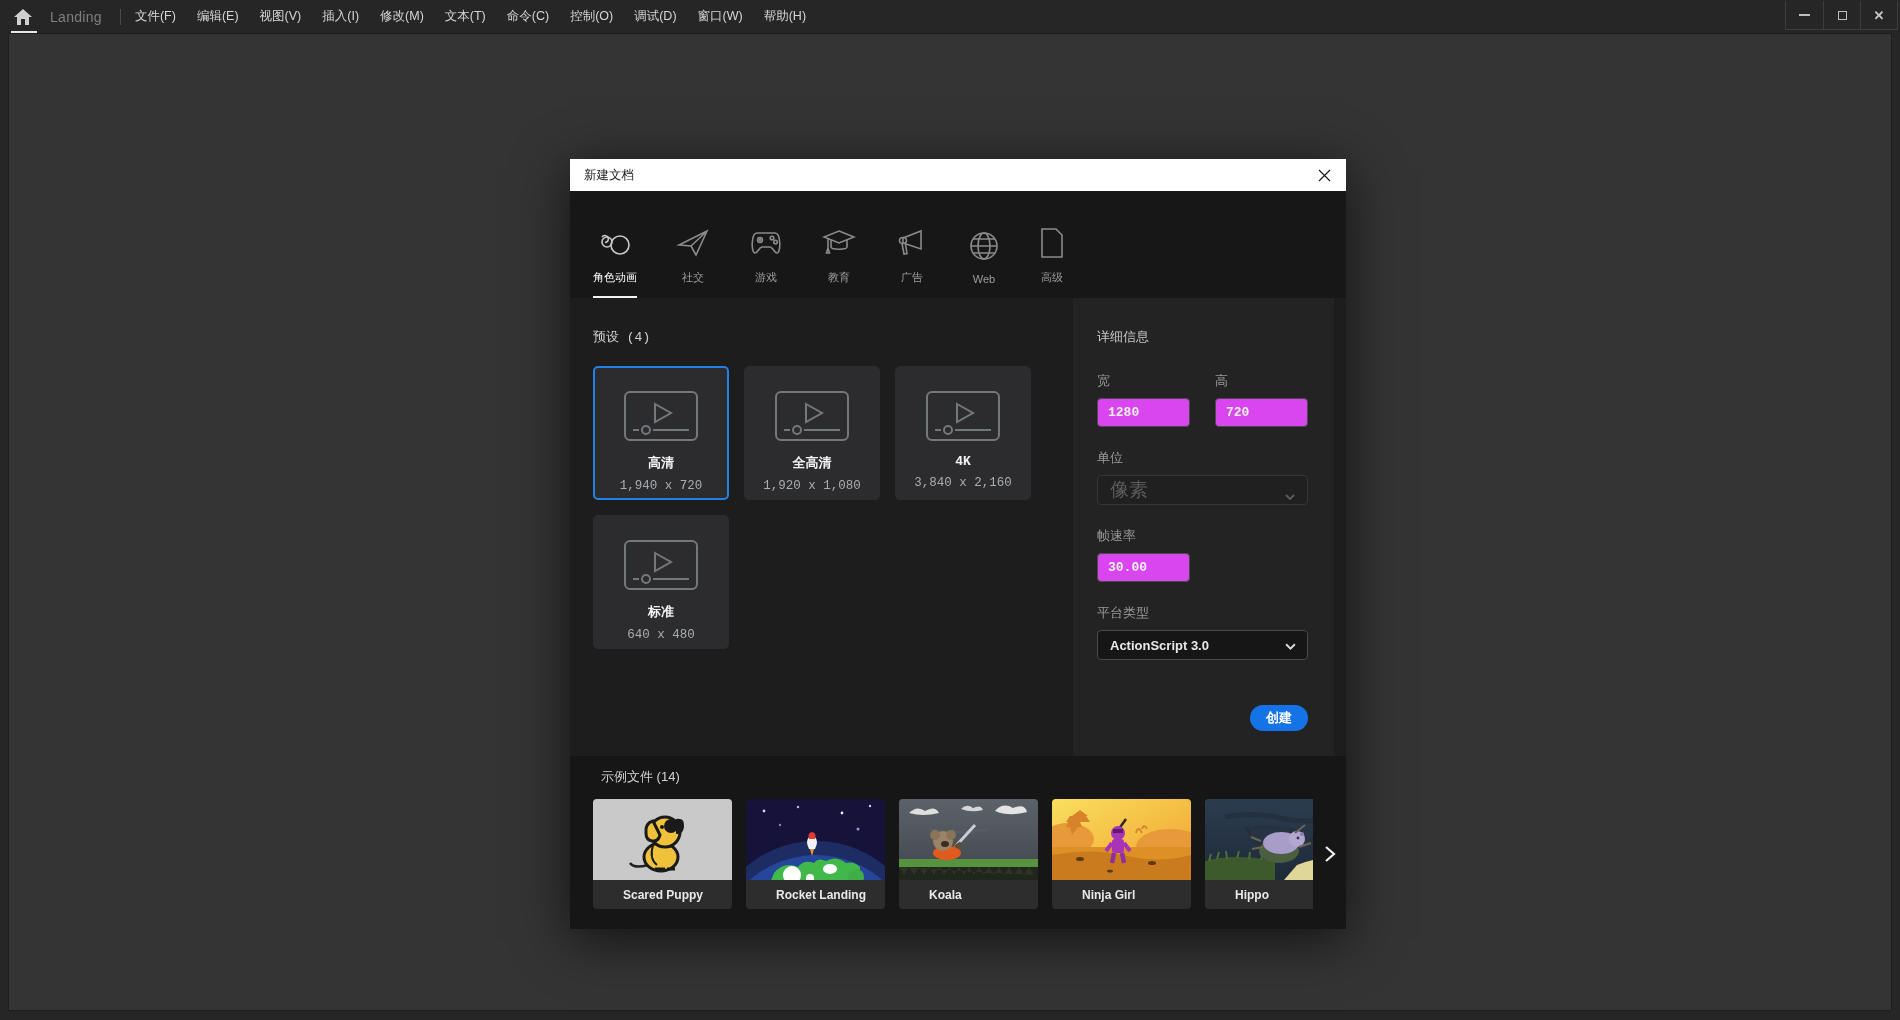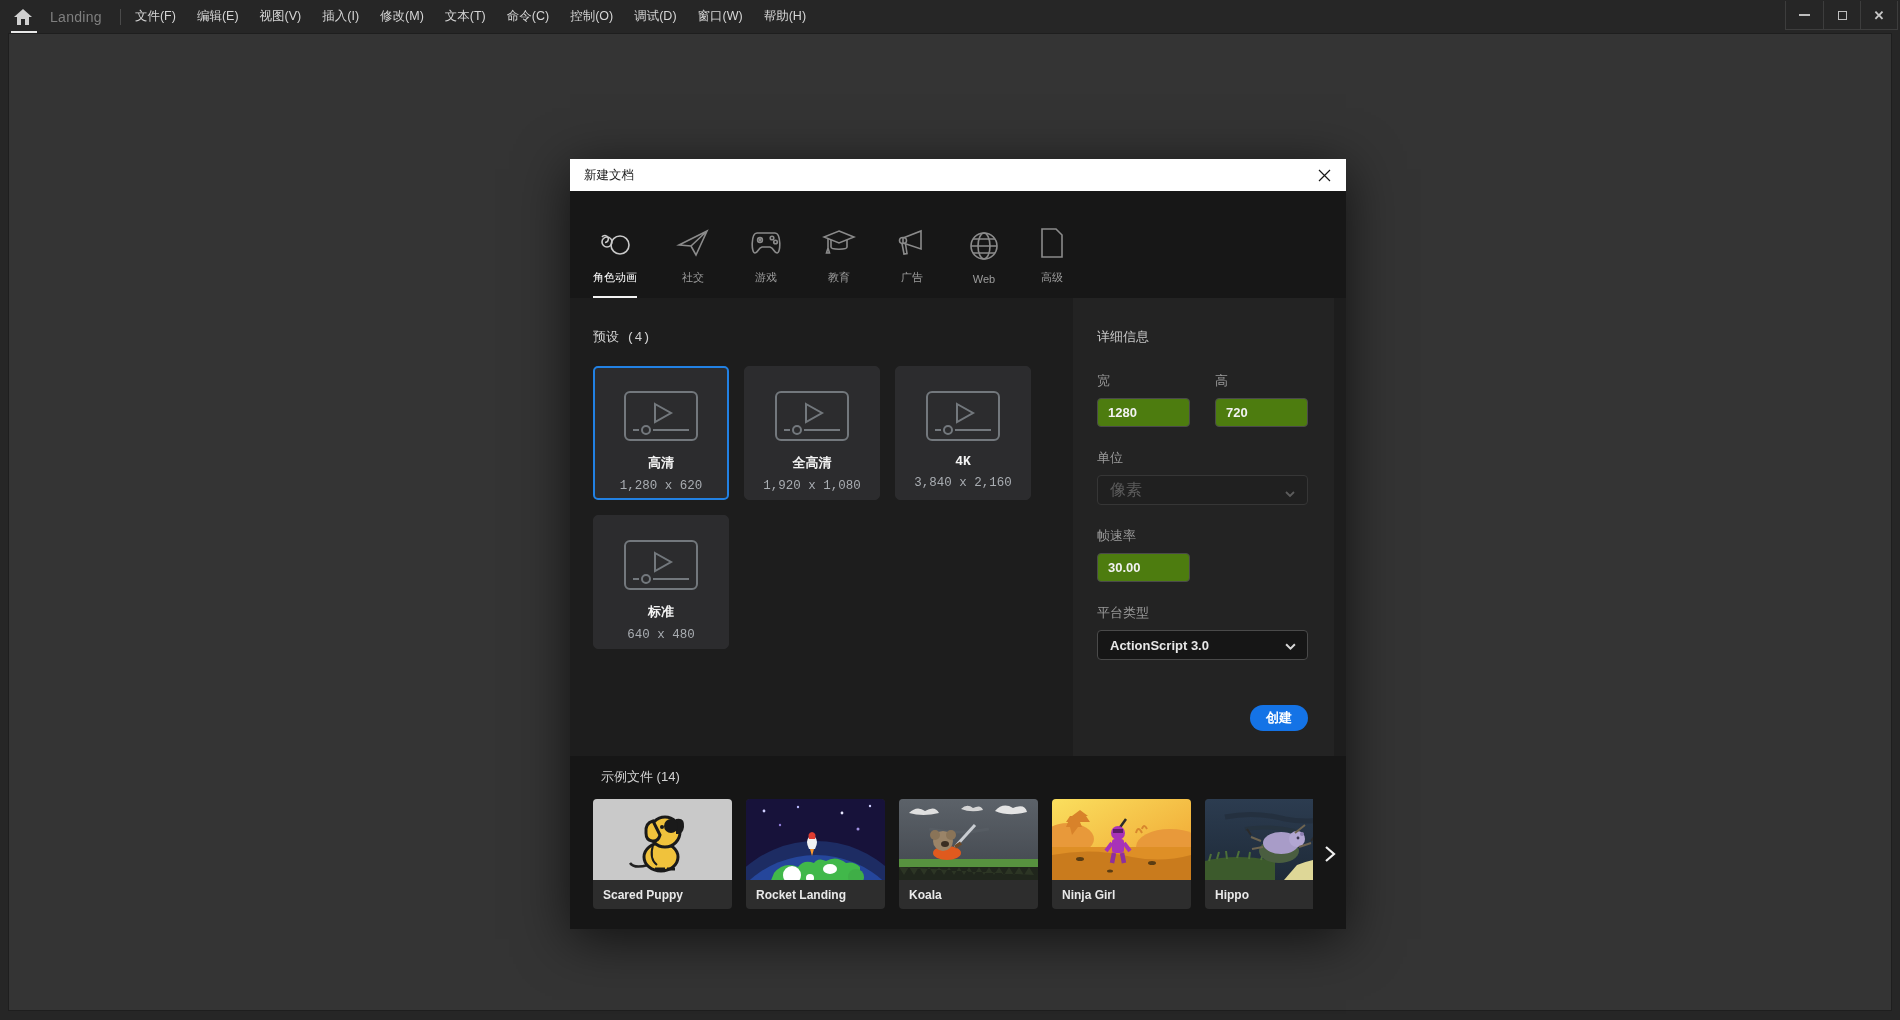--- a/index.html
+++ b/index.html
@@ -47,37 +47,37 @@
   .preset-card .pticon { margin-top:23px; height:52px; display:flex; align-items:center; }
   .preset-card.selected .pticon { margin-top:22px; }
   .pticon svg { stroke:#73787d; fill:none; stroke-width:2; }
   .preset-name { margin-top:12px; font-size:13px; font-weight:bold; color:#f2f2f2; }
   .preset-dims { margin-top:7px; font-size:12.5px; color:#a9adb2; }
 
   .right-panel { flex:0 0 261px; background:#232323; margin-right:12px; padding:30px 26px 0 24px; position:relative; }
   .rp-heading { font-size:13px; color:#c9c9c9; margin-bottom:26px; }
   .field-label { font-size:13px; color:#9a9a9a; margin-bottom:8px; }
   .wh-row { display:flex; gap:25px; margin-bottom:22px; }
-  .txt-input { width:93px; height:29px; background:#4d7c0f; border:1px solid #4a4a4a; border-radius:4px; color:#f2f2f2; font-size:13px; font-weight:bold; padding:0 10px; font-family:Liberation Sans, sans-serif; outline:none; }
+  .txt-input { width:93px; height:29px; background:#d946ef; border:1px solid #4a4a4a; border-radius:4px; color:#f2f2f2; font-size:13px; font-weight:bold; padding:0 10px; font-family:Liberation Mono, monospace; outline:none; }
   .dropdown { width:211px; height:30px; border-radius:4px; display:flex; align-items:center; justify-content:space-between; padding:0 12px; margin-bottom:22px; }
-  .dropdown.disabled { background:#202020; border:1px solid #363636; color:#5c5c5c; font-size:16px; }
+  .dropdown.disabled { background:#202020; border:1px solid #363636; color:#5c5c5c; font-size:19px; }
   .dropdown.enabled { background:#161616; border:1px solid #4a4a4a; color:#e8e8e8; font-size:13px; font-weight:bold; cursor:pointer; }
   .chev { width:10px; height:10px; display:inline-block; }
   .chev svg { stroke:#5c5c5c; fill:none; stroke-width:1.8; }
   .dropdown.enabled .chev svg { stroke:#d8d8d8; }
   .fr-input { margin-bottom:22px; }
   .create-btn { position:absolute; right:26px; bottom:25px; min-width:56px; height:26px; padding:0 16px; border-radius:13px; background:#1473e6; color:#ffffff; font-size:13px; font-weight:bold; display:flex; align-items:center; justify-content:center; cursor:pointer; border:none; font-family:"Liberation Sans", sans-serif; }
 
   .samples { flex:0 0 173px; background:#161616; padding:12px 0 0 23px; position:relative; }
   .samples .section-heading { margin-bottom:13px;margin-left:8px; }
   .sample-scroller { width:720px; display:flex; gap:14px; overflow:hidden; }
   .sample-card { flex:0 0 139px; width:139px; height:110px; background:#2d2d2d; border-radius:4px; overflow:hidden; cursor:pointer; display:flex; flex-direction:column; }
   .thumb { width:139px; height:81px; position:relative; overflow:hidden; flex:0 0 81px; }
   .thumb svg { display:block; }
-  .sample-label { flex:1; display:flex; align-items:center; padding:0 10px; font-size:12px; font-weight:bold; color:#e9e9e9; }
+  .sample-label { flex:1; display:flex; align-items:center; padding:0 10px; font-size:12px; font-weight:bold; color:#e9e9e9;margin-left:20px; }
   .next-btn { position:absolute; right:6px; top:86px; width:20px; height:24px; display:flex; align-items:center; justify-content:center; cursor:pointer; }
   .next-btn svg { stroke:#f0f0f0; fill:none; stroke-width:2.2; }
 </style>
 </head>
 <body>
 
 <div class="titlebar">
   <div class="home-btn">
     <svg width="20" height="18" viewBox="0 0 20 18">
       <path d="M10 1 L19 9 H16 V17 H12 V11 H8 V17 H4 V9 H1 Z" fill="#cfcfcf"></path>
@@ -205,21 +205,21 @@
         <div class="preset-card selected">
           <span class="pticon">
             <svg width="76" height="52" viewBox="0 0 76 52">
                 <rect x="2" y="2" width="72" height="48" rx="5"></rect>
                 <path d="M32 14 L48 23 L32 32 Z"></path>
                 <path d="M10 40 H16 M30 40 H66"></path>
                 <circle cx="23" cy="40" r="4"></circle>
               </svg>
           </span>
           <div class="preset-name">高清</div>
-          <div class="preset-dims">1,280 x 620</div>
+          <div class="preset-dims">1,940 x 720</div>
         </div>
 
         <div class="preset-card">
           <span class="pticon">
             <svg width="76" height="52" viewBox="0 0 76 52">
                 <rect x="2" y="2" width="72" height="48" rx="5"></rect>
                 <path d="M32 14 L48 23 L32 32 Z"></path>
                 <path d="M10 40 H16 M30 40 H66"></path>
                 <circle cx="23" cy="40" r="4"></circle>
               </svg>

